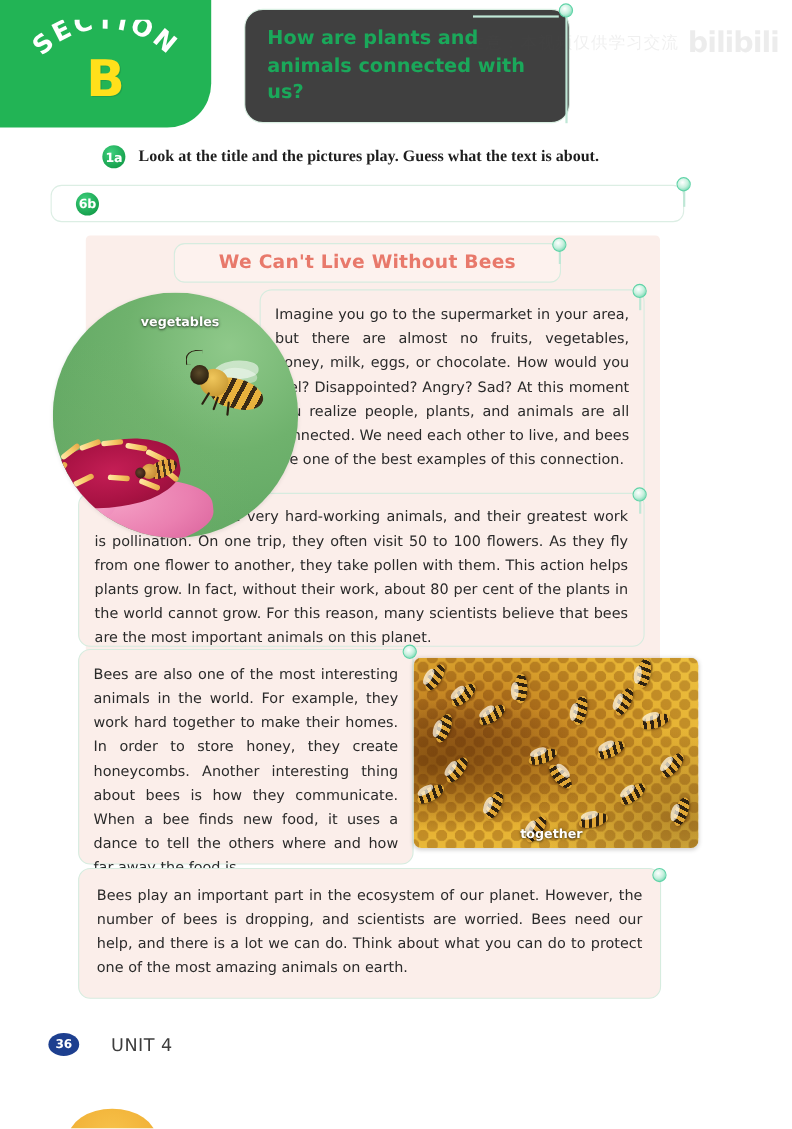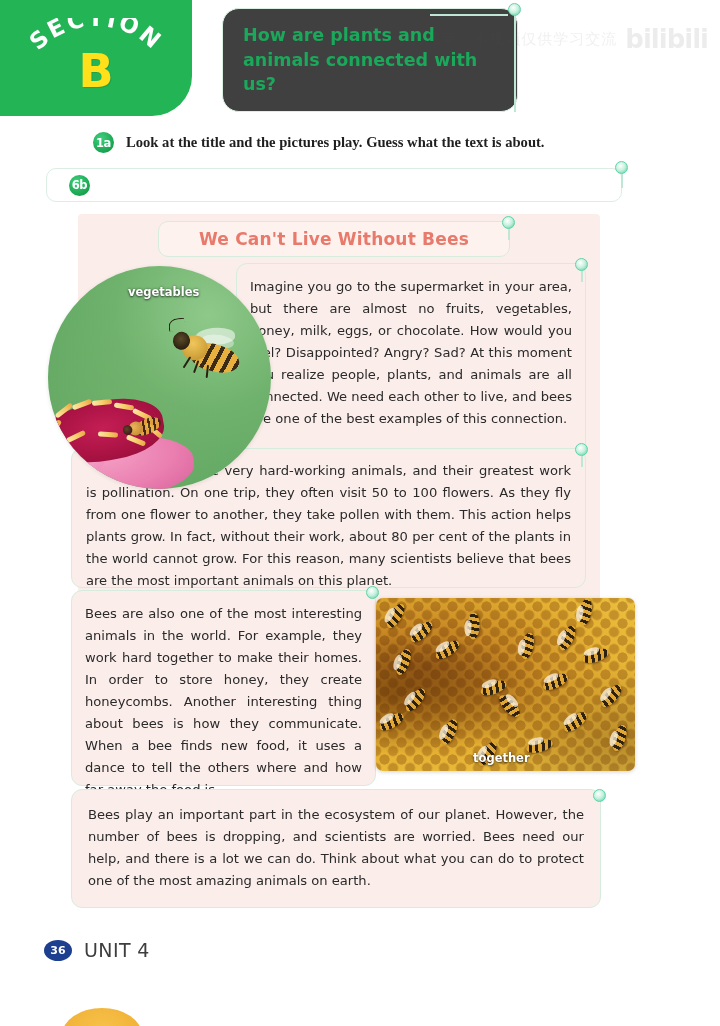--- a/index.html
+++ b/index.html
@@ -394,37 +394,37 @@
     background: rgba(255,250,235,0.72);
   }
   #honeycomb-caption { left: 473px; top: 751px; }
 
   
   #footer {
     position: absolute;
     left: 44px; top: 939px;
     display: flex;
     align-items: center;
-    gap: 12px;
+    gap: 29px;
   }
   #page-number-badge {
     width: 28px; height: 21px;
     border-radius: 50%;
     background: #1d3f8f;
     color: #ffffff;
     font-family: "DejaVu Sans", sans-serif;
     font-weight: bold;
     font-size: 11px;
     display: flex;
     align-items: center;
     justify-content: center;
   }
   #unit-label {
     font-family: "DejaVu Sans", sans-serif;
-    font-size: 19px;
+    font-size: 16px;
     color: #3d3d3d;
     letter-spacing: 0.4px;
   }
   #bottom-orb {
     position: absolute;
     left: 62px; top: 1008px;
     width: 80px; height: 54px;
     border-radius: 50%;
     background: radial-gradient(ellipse at 50% 40%, #f7c24a 0%, #f2b43a 60%, #eaa92f 100%);
     filter: blur(0.4px);

